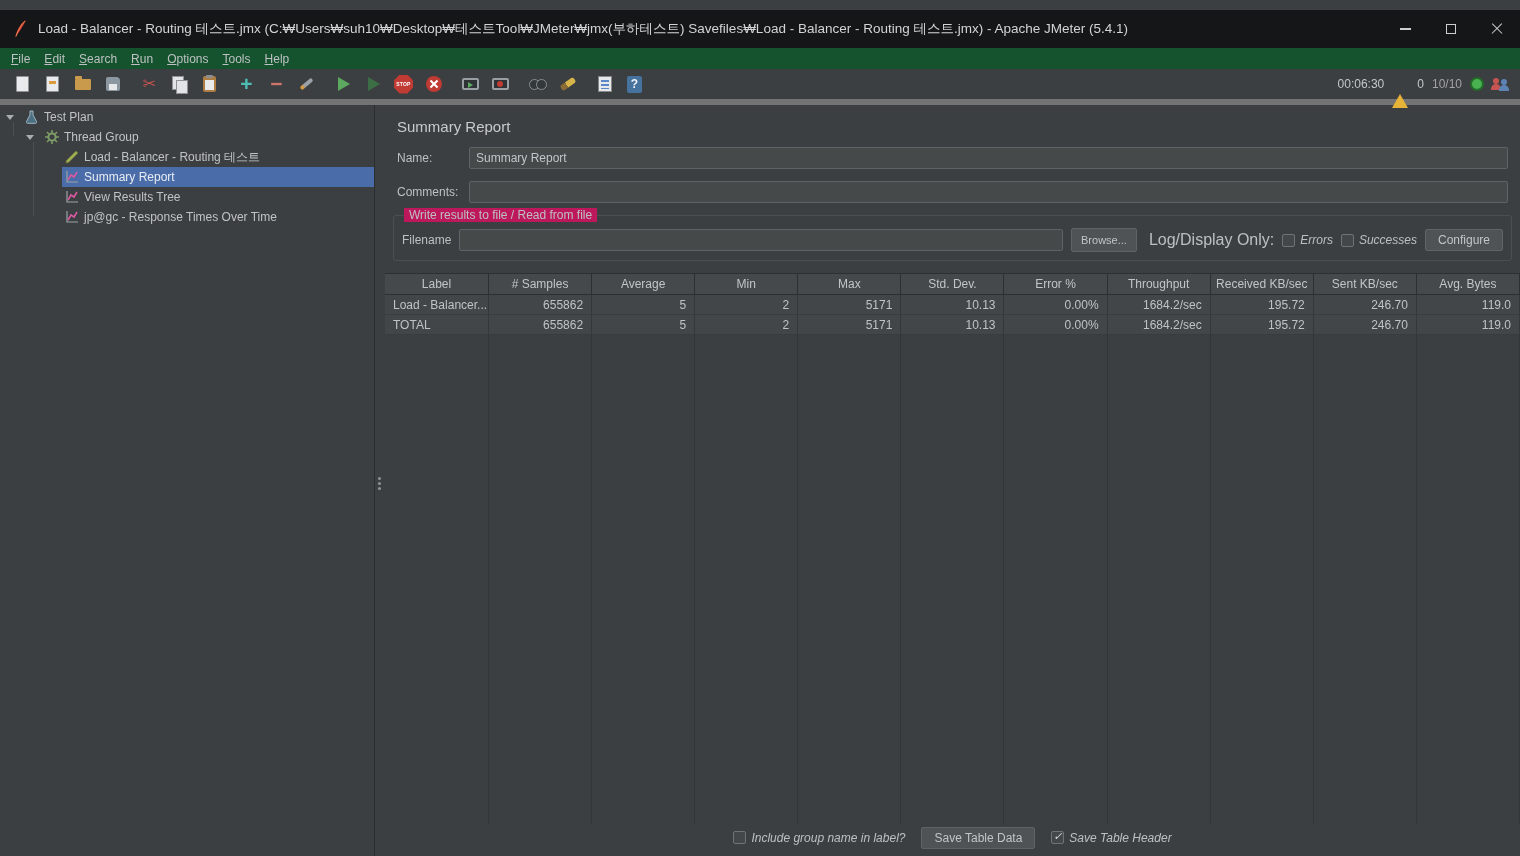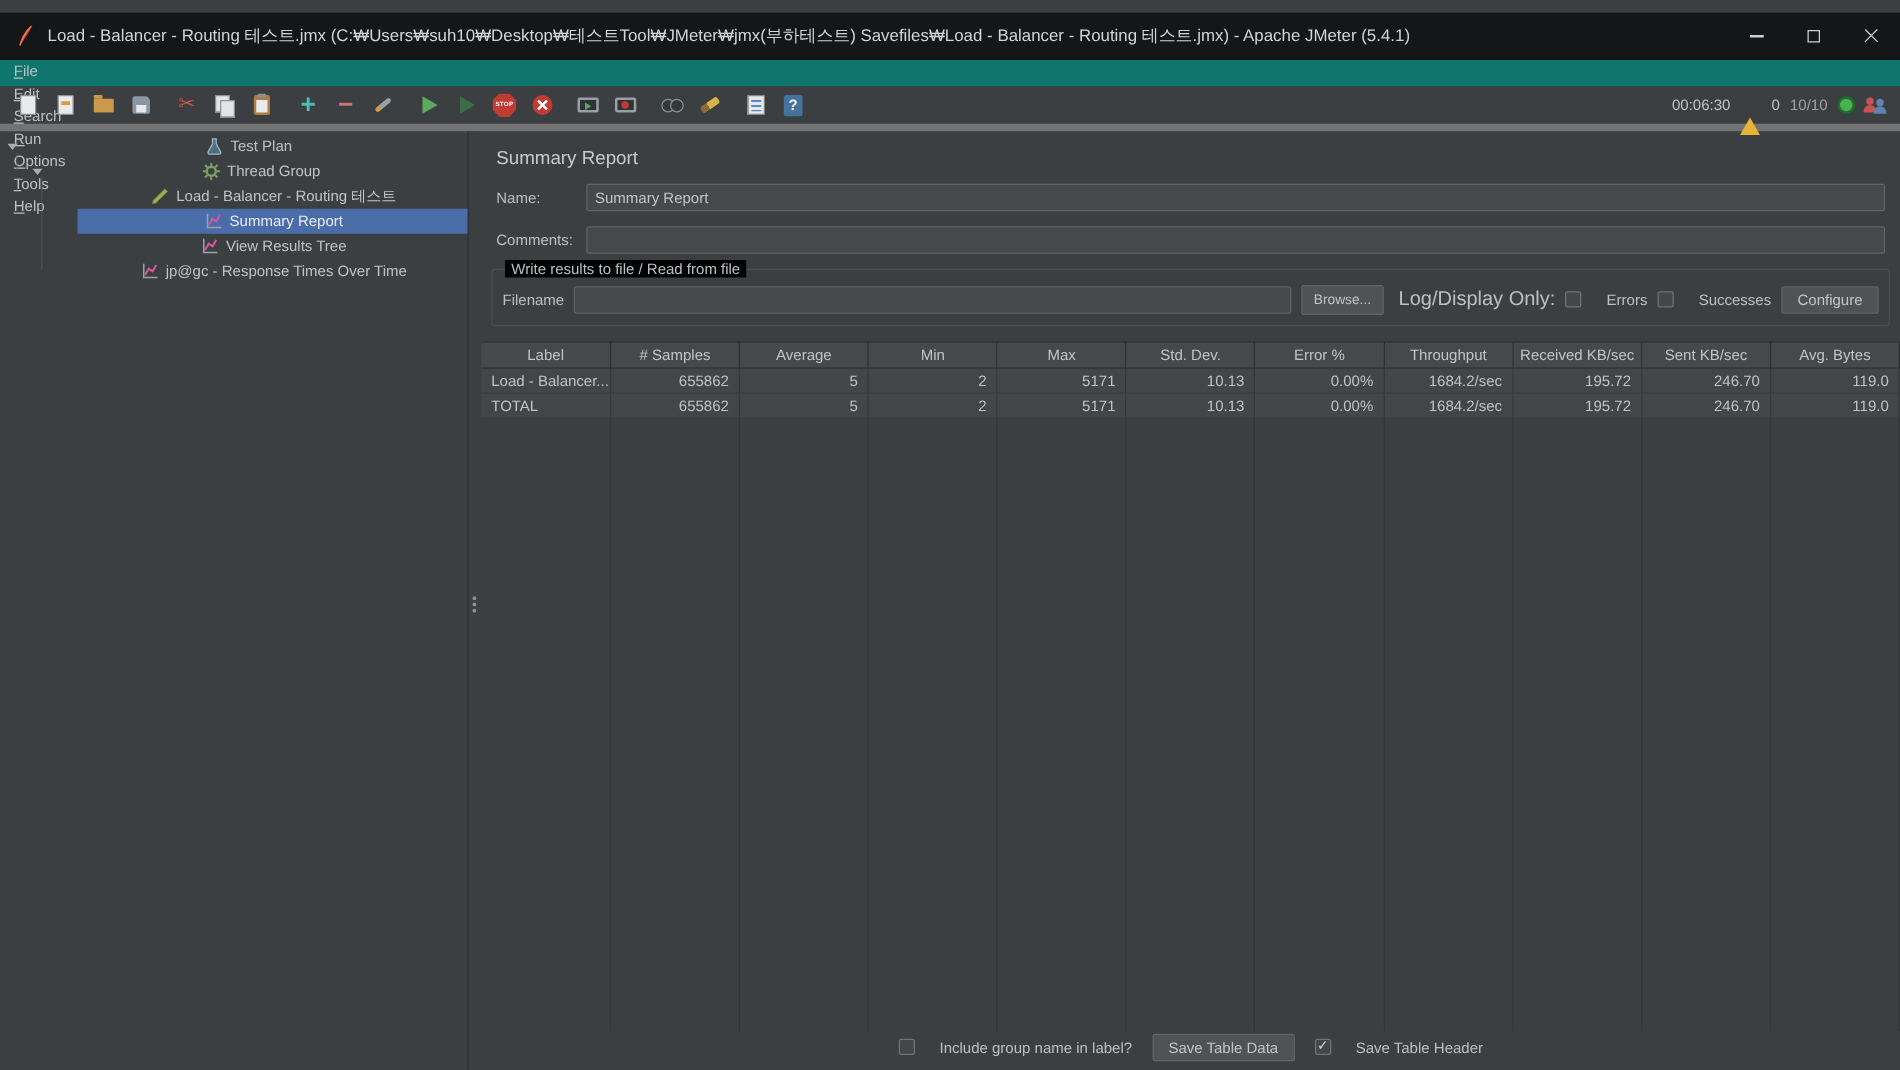--- a/index.html
+++ b/index.html
@@ -13,21 +13,21 @@
   .title-text { font-size:13.5px; color:#d2d4d5; white-space:nowrap; overflow:hidden; }
   .win-controls { margin-left:auto; display:flex; height:38px; }
   .win-btn { width:46px; height:38px; display:flex; align-items:center; justify-content:center; cursor:default; }
   .ic-min { width:11px; height:1.5px; background:#cfcfcf; }
   .ic-max { width:10px; height:10px; border:1.2px solid #cfcfcf; }
   .ic-close { position:relative; width:12px; height:12px; }
   .ic-close::before,.ic-close::after { content:""; position:absolute; left:-1px; top:5px; width:14px; height:1.4px; background:#cfcfcf; }
   .ic-close::before { transform:rotate(45deg); } .ic-close::after { transform:rotate(-45deg); }
 
   
-  .menubar { height:21px; background:#0f766e; display:flex; align-items:flex-start; padding-left:4px;flex-direction:column; }
+  .menubar { height:21px; background:#14532d; display:flex; align-items:center; padding-left:4px; }
   .menu-item { font-size:12px; color:#bdc1c3; padding:2px 7px; }
   .menu-item u { text-decoration:underline; }
 
   
   .toolbar { height:36px; background:#3c3f41; border-bottom:6px solid #737373; display:flex; align-items:center; padding:0 10px; }
   .tb-group { display:flex; align-items:center; gap:5px; margin-right:12px; }
   .tb-btn { width:25px; height:25px; display:flex; align-items:center; justify-content:center; }
   .i-page { width:13px; height:16px; background:#e9eaeb; border:1px solid #8f9294; border-radius:1px; position:relative; }
   .i-page.tpl::after { content:""; position:absolute; left:2px; top:4px; width:7px; height:3px; background:#dd9a3c; }
   .i-folder { width:16px; height:11px; background:#c99a4b; border-radius:1px; position:relative; }
@@ -82,40 +82,40 @@
   
   .tree-panel { width:375px; border-right:1px solid #2b2e30; position:relative; padding-top:2px; }
   .guide { position:absolute; width:1px; background:#595d5f; opacity:.55; }
   .gl1 { left:13px; top:17px; height:14px; }
   .gl2 { left:33px; top:37px; height:74px; }
   .tree-row { display:flex; align-items:center; height:20px; font-size:12px; color:#c0c3c5; }
   .lvl0 { padding-left:6px; } .lvl1 { padding-left:26px; } .lvl2 { padding-left:62px; }
   .tw { width:16px; display:flex; align-items:center; justify-content:flex-start; flex:0 0 auto; }
   .arrow-down { position:relative; }
   .arrow-down::after { content:""; width:0; height:0; border-left:4px solid transparent; border-right:4px solid transparent; border-top:5px solid #a9adb0; }
-  .row-body { display:flex; align-items:center; gap:5px; flex:1; height:20px; padding-left:2px;justify-content:center; }
+  .row-body { display:flex; align-items:center; gap:5px; flex:1; height:20px; padding-left:2px; }
   .tree-row.selected .row-body { background:#4a6da9; color:#e8ecf2; }
   .ticon { width:15px; height:15px; display:flex; align-items:center; justify-content:center; flex:0 0 auto; }
   .splitter { width:10px; background:#3c3f41; position:relative; }
   .dots { position:absolute; left:3px; top:372px; width:3px; height:3px; border-radius:50%; background:#8f9395; box-shadow:0 5px 0 #8f9395, 0 10px 0 #8f9395; }
 
   
   .main-panel { flex:1; display:flex; flex-direction:column; position:relative; min-width:0; }
   .panel-title { font-size:15px; color:#c8cbcd; margin:13px 0 0 12px; }
   .field-row { display:flex; align-items:center; padding:0 12px; margin-top:12px; }
   .flabel { width:72px; flex:0 0 auto; font-size:12px; color:#bdc0c2; }
   .text-input { flex:1; height:22px; background:#45494a; border:1px solid #5f6365; border-radius:2px; color:#c2c5c7; font-size:12px; padding:0 6px; font-family:"Liberation Sans", sans-serif; outline:none; }
   .fieldset { margin:12px 8px 0 8px; border:1px solid #4b4f51; border-radius:3px; position:relative; padding:12px 8px 8px 8px; }
-  .legend { position:absolute; top:-8px; left:10px; background:#000000; padding:0 5px; font-size:12px; color:#bdc0c2; }
+  .legend { position:absolute; top:-8px; left:10px; background:#be185d; padding:0 5px; font-size:12px; color:#bdc0c2; }
   .file-row { display:flex; align-items:center; gap:8px; }
   .flabel2 { font-size:12px; flex:0 0 auto; }
   .btn { background:#4f5355; border:1px solid #5f6365; border-radius:2px; color:#c2c5c7; font-size:12px; padding:3px 12px; font-family:"Liberation Sans", sans-serif; flex:0 0 auto; }
   .btn.small { font-size:11px; padding:5px 9px;text-align:center; }
   .ldo { font-size:16px; flex:0 0 auto; margin-left:4px; }
-  .cb-group { display:flex; gap:20px; flex:0 0 auto; }
+  .cb-group { display:flex; align-items:center; gap:5px; flex:0 0 auto;font-style:italic; }
   .checkbox { width:13px; height:13px; background:#43474a; border:1px solid #6f7375; border-radius:2px; position:relative; flex:0 0 auto; }
   .checkbox.checked::after { content:"✓"; position:absolute; left:1px; top:-2px; font-size:11px; color:#d3d7da; }
   .cb-label { font-size:12px; }
 
   
   .table { margin-top:12px; width:100%; }
   .tgrid { display:grid; grid-template-columns:104px repeat(10, 1fr); width:100%; }
   .thead .cell { height:22px; line-height:21px; background:#45494c; border-top:1px solid #2d3032; border-bottom:1px solid #2d3032; border-right:1px solid #2d3032; font-size:12px; color:#c2c5c7; text-align:center; overflow:hidden; white-space:nowrap; }
   .trow .cell { height:20px; line-height:20px; background:#424649; border-bottom:1px solid #383c3e; border-right:1px solid #34383a; font-size:12px; color:#c0c3c5; text-align:right; padding-right:8px; overflow:hidden; white-space:nowrap; }
   .trow .cell.first { text-align:left; padding-left:8px; padding-right:2px; }

